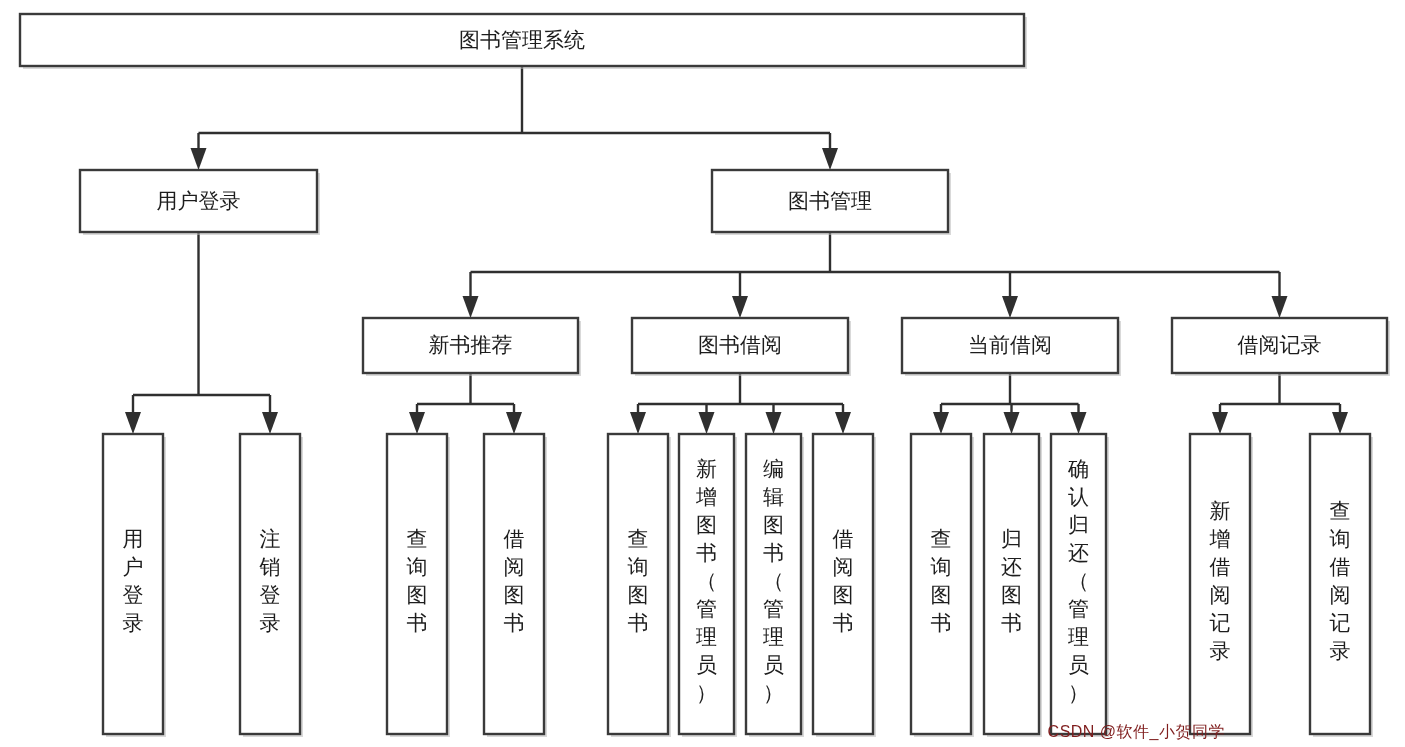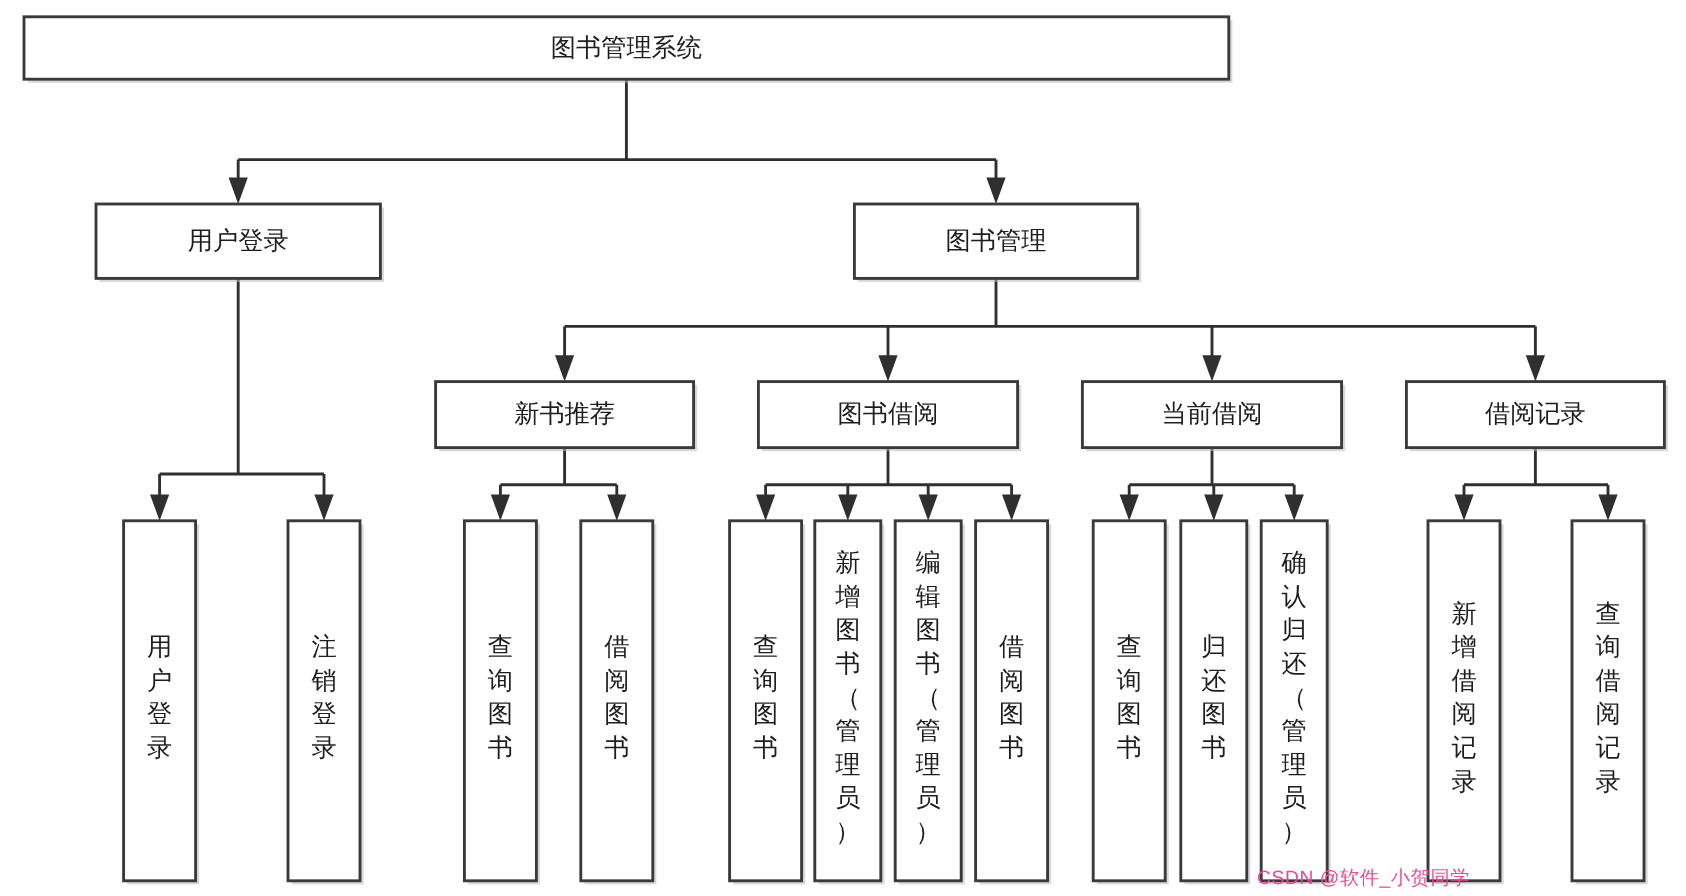--- a/index.html
+++ b/index.html
@@ -56,21 +56,21 @@
     font-size: 21px;
     fill: #1d1d1d;
     text-anchor: middle;
   }
   .watermark {
     position: absolute;
     right: 8px;
     bottom: 4px;
     font-family: "Liberation Sans", "DejaVu Sans", sans-serif;
     font-size: 16px;
-    color: #ec4899;
+    color: #7f1d1d;
     letter-spacing: .5px;
     white-space: nowrap;
     user-select: none;
   }
 </style>
 </head>
 <body>
 
 <div id="diagram-root">
   <svg id="diagram-svg" viewBox="0 0 1405 747" xmlns="http://www.w3.org/2000/svg">

